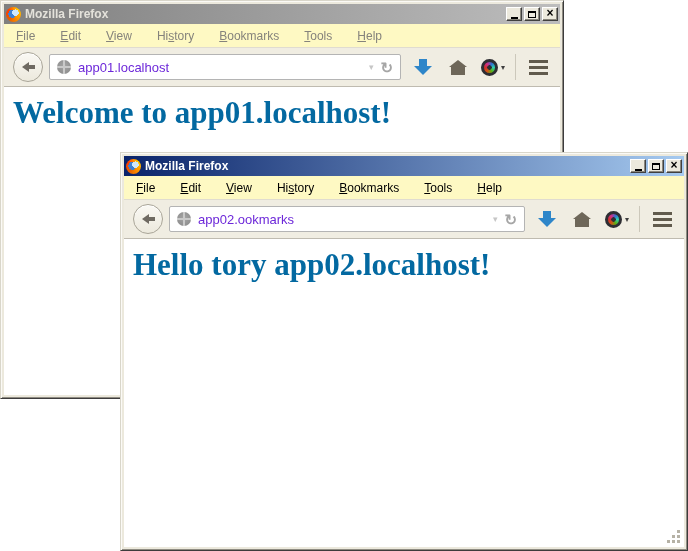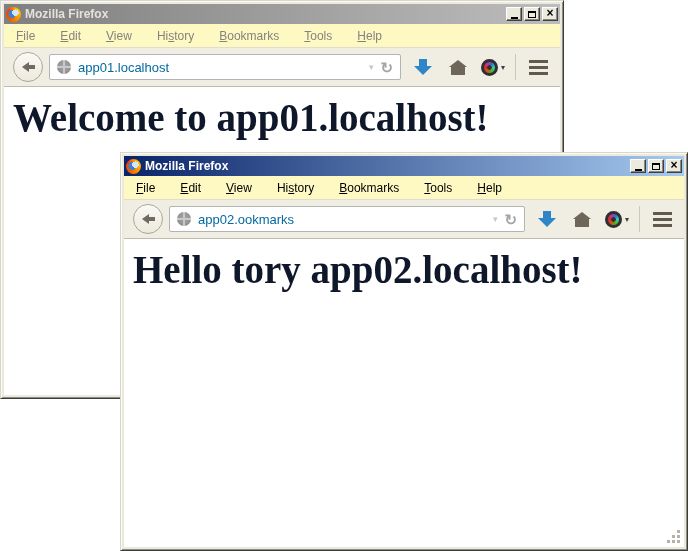--- a/index.html
+++ b/index.html
@@ -75,21 +75,21 @@
     border:1px solid #B4B4B4; border-radius:2px;
     display:flex; align-items:center; padding:0 7px; gap:7px;
   }
   .globe {
     width:14px; height:14px; border-radius:50%; flex:none;
     background:
       linear-gradient(0deg, rgba(0,0,0,0) 42%, #C9C9C9 42% 58%, rgba(0,0,0,0) 58%),
       linear-gradient(90deg, rgba(0,0,0,0) 42%, #C9C9C9 42% 58%, rgba(0,0,0,0) 58%),
       radial-gradient(circle at 50% 42%, #A6A6A6, #878787);
   }
-  .url-text { flex:1; font-size:13px; color:#0369a1; white-space:nowrap; overflow:hidden; }
+  .url-text { flex:1; font-size:13px; color:#6d28d9; white-space:nowrap; overflow:hidden; }
   .url-caret { font-size:9px; color:#C6C6C6; flex:none; }
   .reload { font-size:15px; font-weight:bold; color:#A6A6A6; line-height:1; flex:none; }
 
   .tool-btn { height:30px; min-width:26px; flex:none; display:flex; align-items:center; justify-content:center; gap:3px; }
   .dl-icon { display:flex; flex-direction:column; align-items:center; }
   .dl-stem { width:8px; height:7px; background:#2E86C9; }
   .dl-head { width:0; height:0; border-left:9px solid transparent; border-right:9px solid transparent; border-top:9px solid #2E86C9; }
 
   .home-icon { position:relative; width:18px; height:15px; }
   .home-roof { position:absolute; top:0; left:0; width:0; height:0;
@@ -105,21 +105,21 @@
   }
   .ext-caret { font-size:8px; color:#3F3F3F; }
 
   .separator { width:1px; height:26px; background:#CCC8BB; flex:none; }
   .hamburger { width:19px; height:3px; background:#615B4D; box-shadow:0 6px 0 #615B4D, 0 12px 0 #615B4D; margin-bottom:12px; }
 
   
   .content { flex:1; background:#FFFFFF; position:relative; overflow:hidden; }
   .page-heading {
     margin:8px 0 0 9px; font-family:"Liberation Serif", serif;
-    font-weight:bold; font-size:39px; color:#0f172a; white-space:nowrap;
+    font-weight:bold; font-size:31px; color:#0369a1; white-space:nowrap;
   }
   .grip-dot {
     position:absolute; right:4px; bottom:4px; width:3px; height:3px; background:#B6B2A6;
     box-shadow:-5px 0 0 #B6B2A6, -10px 0 0 #B6B2A6, 0 -5px 0 #B6B2A6, -5px -5px 0 #B6B2A6, 0 -10px 0 #B6B2A6;
   }
 </style>
 </head>
 <body>
 
 <div class="window inactive" id="win1">

